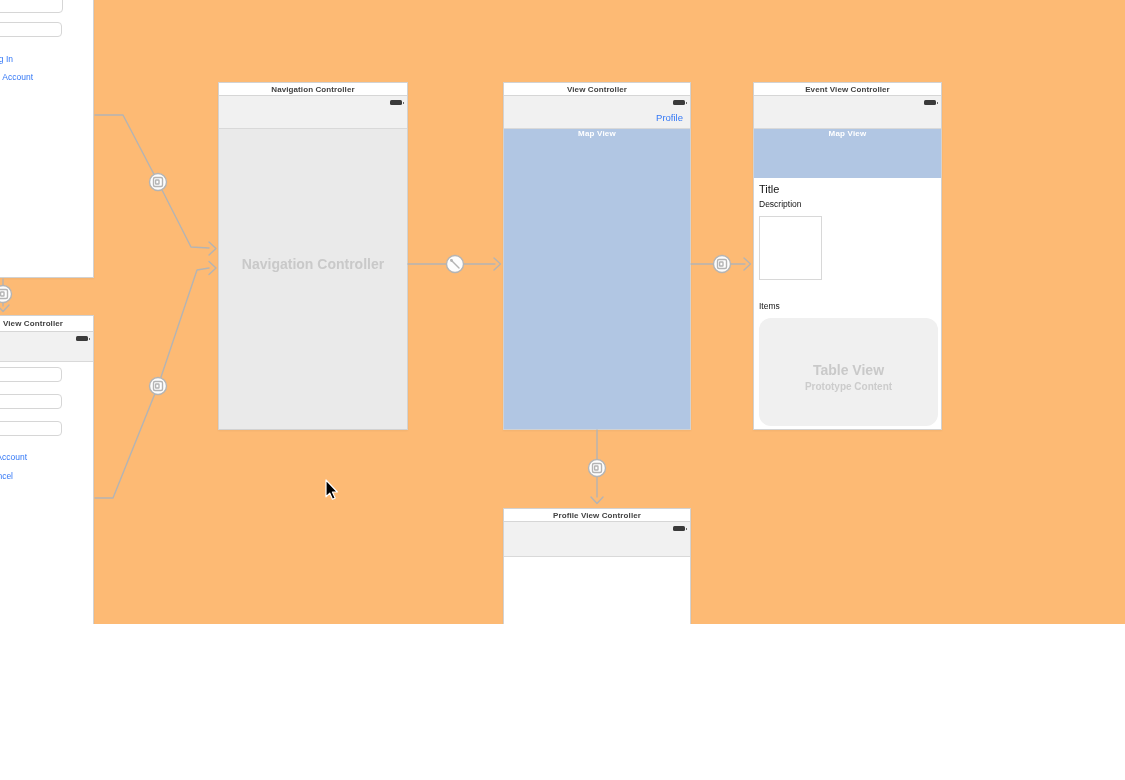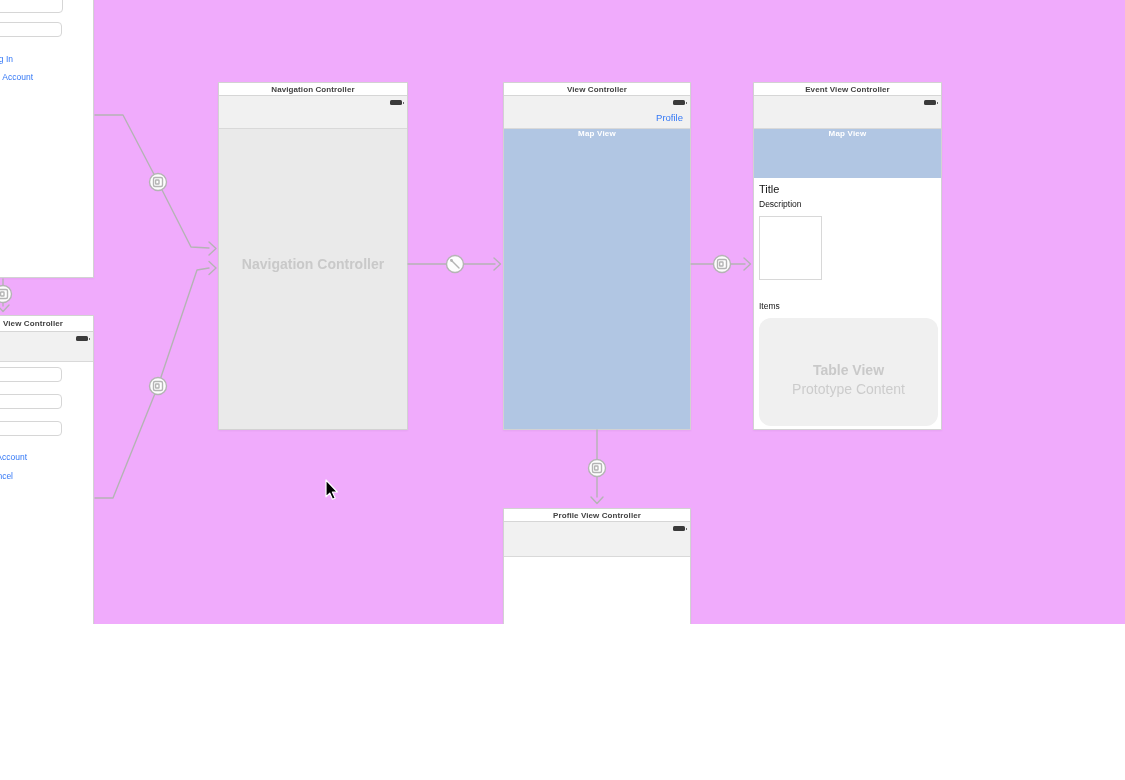--- a/index.html
+++ b/index.html
@@ -1,16 +1,16 @@
 <!DOCTYPE html>
 <html><head>
 <meta charset="utf-8">
 <style>
   html,body{margin:0;padding:0;background:#fff;}
-  .canvas{position:relative;width:1125px;height:624px;overflow:hidden;background:#f0abfc;
+  .canvas{position:relative;width:1125px;height:624px;overflow:hidden;background:#fdba74;
           font-family:"Liberation Sans","DejaVu Sans",sans-serif;}
   .scene{position:absolute;background:#fff;box-sizing:border-box;border:1px solid #d2d2d2;
          box-shadow:0 1px 2px rgba(0,0,0,0.05);}
   .scene-title{position:absolute;left:0;right:0;top:0;height:13px;background:#fff;
                border-bottom:1px solid #d6d6d6;font-size:8px;font-weight:600;color:#424242;
                text-align:center;line-height:13px;letter-spacing:.1px;box-sizing:border-box;}
   .statusbar{position:absolute;left:0;right:0;background:#f1f1f1;border-bottom:1px solid #d9d9d9;
              box-sizing:border-box;}
   .battery{position:absolute;right:5px;top:4px;width:12px;height:5px;background:#3a3a3a;border-radius:1.5px;}
   .battery:after{content:"";position:absolute;right:-2px;top:1.5px;width:1.5px;height:2px;background:#3a3a3a;border-radius:0 1px 1px 0;}
@@ -81,21 +81,21 @@
     <div class="content" data-interactable="false" style="top:46px;background:#fff;">
       <div class="mapview" data-interactable="true" style="position:absolute;left:0;right:0;top:0;height:49px;">
         <span class="maplabel" data-interactable="false">Map View</span>
       </div>
       <div class="lbl" data-interactable="true" style="left:5px;top:54px;font-size:11px;">Title</div>
       <div class="lbl" data-interactable="true" style="left:5px;top:70px;font-size:8.5px;">Description</div>
       <div class="tv-box" data-interactable="true" style="left:5px;top:87px;width:63px;height:64px;"></div>
       <div class="lbl" data-interactable="true" style="left:5px;top:172px;font-size:8.5px;">Items</div>
       <div class="tableview" data-interactable="true" style="left:5px;top:189px;width:179px;height:108px;">
         <div class="lbl ghost" data-interactable="false" style="left:0;right:0;top:44px;font-size:14px;">Table View</div>
-        <div class="lbl ghost" data-interactable="false" style="left:0;right:0;top:63px;font-size:14px;font-weight:normal;color:#cccccc;">Prototype Content</div>
+        <div class="lbl ghost" data-interactable="false" style="left:0;right:0;top:63px;font-size:10px;font-weight:bold;color:#cccccc;">Prototype Content</div>
       </div>
     </div>
   </div>
 
   <div class="scene" data-interactable="true" style="left:503px;top:508px;width:188px;height:273px;border-bottom:none;">
     <div class="scene-title" data-interactable="true">Profile View Controller</div>
     <div class="statusbar" data-interactable="false" style="top:13px;height:35px;">
       <span class="battery" data-interactable="false"></span>
     </div>
   </div>

